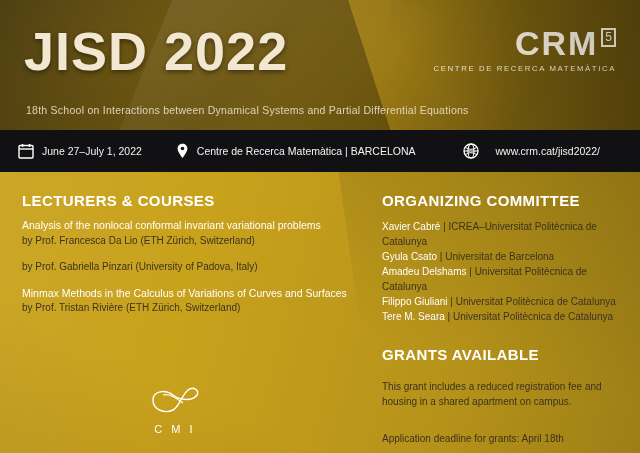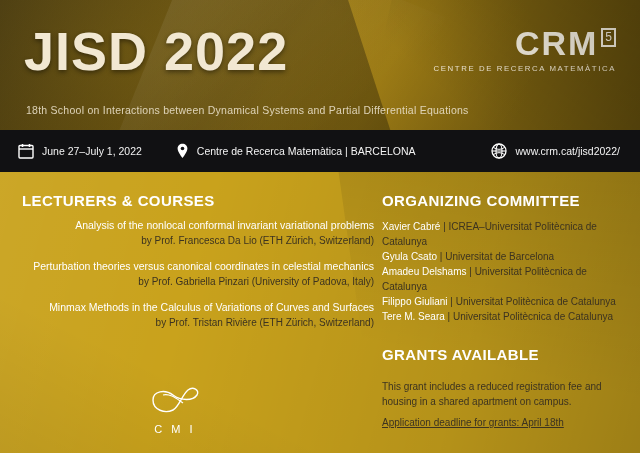--- a/index.html
+++ b/index.html
@@ -129,21 +129,21 @@
     white-space: nowrap;
   }
   .info-item .ico {
     display: inline-flex;
     align-items: center;
     justify-content: center;
     margin-right: 8px;
   }
   .info-date { margin-left: 18px; }
   .info-place { margin-left: 34px; }
-  .info-web { margin-left: 76px; }
+  .info-web { margin-left: 48px; gap: 8px; }
 
   
   .body-area {
     position: absolute;
     left: 0; top: 172px;
     width: 640px;
     height: 281px;
     background:
       linear-gradient(105deg, rgba(255,255,255,0.05) 0%, rgba(0,0,0,0.0) 30%, rgba(0,0,0,0.10) 72%, rgba(0,0,0,0.22) 100%),
       #c9a21c;
@@ -177,21 +177,20 @@
 
   .sec-head {
     font-size: 15px;
     font-weight: bold;
     letter-spacing: 0.4px;
     color: #ffffff;
     margin-bottom: 10px;
   }
   .course {
     margin-bottom: 13px;
-    text-align: right;
   }
   .course-title {
     font-size: 10.5px;
     color: #ffffff;
     line-height: 1.3;
   }
   .course-by {
     font-size: 10px;
     color: #3c3320;
     line-height: 1.35;
@@ -216,22 +215,21 @@
     letter-spacing: 0.4px;
   }
   .grants-text {
     font-size: 10px;
     color: #3c3320;
     line-height: 1.5;
   }
   .grants-deadline {
     font-size: 10px;
     color: #3c3320;
-    margin-top: 8px;
-    text-decoration: underline;
+    margin-top: 24px;
   }
 
   
   .cmi {
     position: absolute;
     left: 130px; bottom: 18px;
     width: 90px;
     text-align: center;
     color: #ffffff;
   }
@@ -307,21 +305,20 @@
     <div class="col-left">
       <div class="sec-head">LECTURERS &amp; COURSES</div>
 
       <div class="course">
         <div class="course-title">Analysis of the nonlocal conformal invariant variational problems</div>
         <div class="course-by">by Prof. Francesca Da Lio (ETH Zürich, Switzerland)</div>
       </div>
 
 
       <div class="course">
-        <div class="course-title">Perturbation theories versus canonical coordinates in celestial mechanics</div>
         <div class="course-by">by Prof. Gabriella Pinzari (University of Padova, Italy)</div>
       </div>
 
       <div class="course">
         <div class="course-title">Minmax Methods in the Calculus of Variations of Curves and Surfaces</div>
         <div class="course-by">by Prof. Tristan Rivière (ETH Zürich, Switzerland)</div>
       </div>
     </div>
 
     <div class="col-right">

